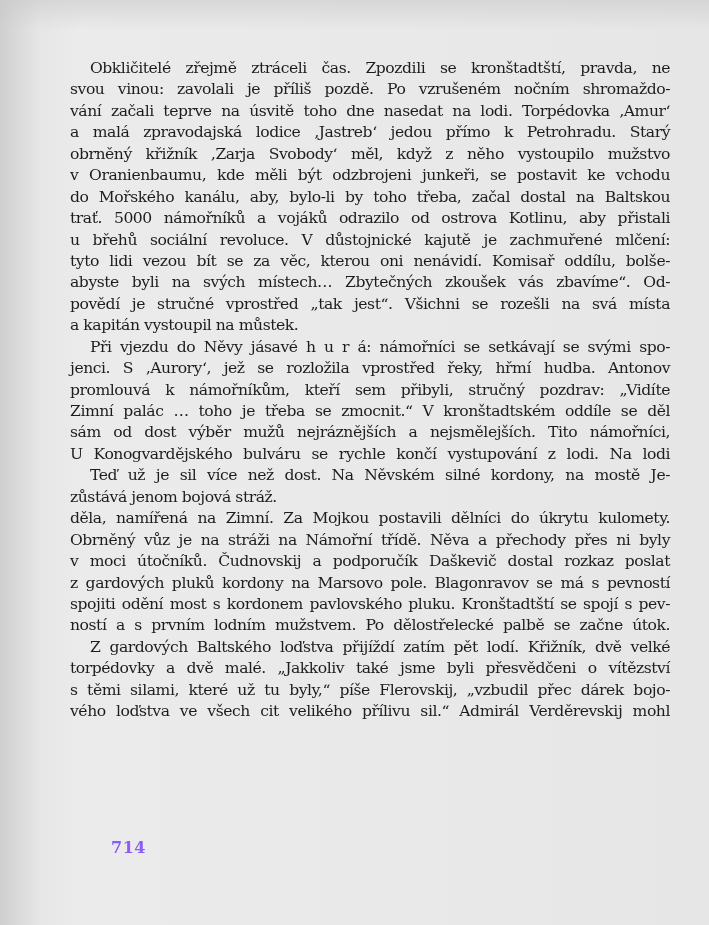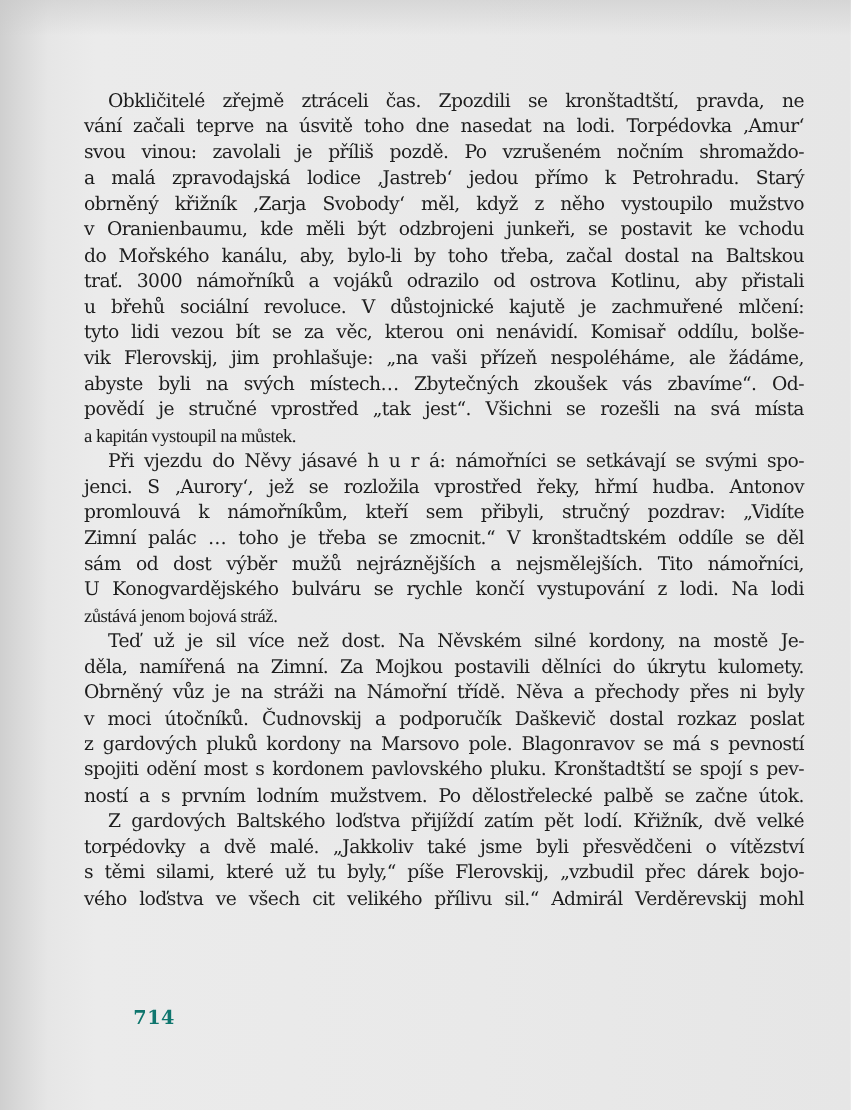--- a/index.html
+++ b/index.html
@@ -8,67 +8,66 @@
     background: linear-gradient(90deg, #cfcfcf 0px, #dadada 18px, #e6e6e6 40px, #ebebeb 80px, #e9e9e9 400px, #e6e6e6 709px);
     font-family: "DejaVu Serif", "Liberation Serif", serif;
     color:#1d1d1d;
   }
   .topshade {
     position:absolute; left:0; top:0; width:709px; height:30px;
     background: linear-gradient(180deg, rgba(200,200,200,0.55), rgba(233,233,233,0));
     pointer-events:none;
   }
   .text-block {
-    position:absolute; left:70px; top:58px; width:600px;margin-top:16px;
+    position:absolute; left:70px; top:58px; width:600px;
   }
   .line {
     display:block;
     height:21.45px; line-height:21.45px;
     font-size:15.6px;
     white-space:nowrap;
     text-align:justify;
     text-align-last:justify;
     letter-spacing:-0.45px;
   }
   .line.indent { padding-left:20px; }
-  .line.last { text-align-last:left;font-family:Liberation Serif, serif; }
+  .line.last { text-align-last:left; }
   .page-number {
     position:absolute; left:111px; top:838px;
     font-family: "DejaVu Serif", serif; font-weight:bold; font-size:16px;
-    letter-spacing:0.5px; color:#0f766e;
+    letter-spacing:0.5px; color:#8b5cf6;
   }
 </style>
 </head>
 <body>
 
 <div class="topshade"></div>
 
 <div class="text-block" id="text-block">
     <span class="line indent">Obkličitelé zřejmě ztráceli čas. Zpozdili se kronštadtští, pravda, ne</span>
+    <span class="line">svou vinou: zavolali je příliš pozdě. Po vzrušeném nočním shromaždo-</span>
     <span class="line">vání začali teprve na úsvitě toho dne nasedat na lodi. Torpédovka ‚Amur‘</span>
-    <span class="line">svou vinou: zavolali je příliš pozdě. Po vzrušeném nočním shromaždo-</span>
     <span class="line">a malá zpravodajská lodice ‚Jastreb‘ jedou přímo k Petrohradu. Starý</span>
     <span class="line">obrněný křižník ‚Zarja Svobody‘ měl, když z něho vystoupilo mužstvo</span>
     <span class="line">v Oranienbaumu, kde měli být odzbrojeni junkeři, se postavit ke vchodu</span>
     <span class="line">do Mořského kanálu, aby, bylo-li by toho třeba, začal dostal na Baltskou</span>
-    <span class="line">trať. 3000 námořníků a vojáků odrazilo od ostrova Kotlinu, aby přistali</span>
+    <span class="line">trať. 5000 námořníků a vojáků odrazilo od ostrova Kotlinu, aby přistali</span>
     <span class="line">u břehů sociální revoluce. V důstojnické kajutě je zachmuřené mlčení:</span>
     <span class="line">tyto lidi vezou bít se za věc, kterou oni nenávidí. Komisař oddílu, bolše-</span>
-    <span class="line">vik Flerovskij, jim prohlašuje: „na vaši přízeň nespoléháme, ale žádáme,</span>
     <span class="line">abyste byli na svých místech… Zbytečných zkoušek vás zbavíme“. Od-</span>
     <span class="line">povědí je stručné vprostřed „tak jest“. Všichni se rozešli na svá místa</span>
     <span class="line last">a kapitán vystoupil na můstek.</span>
     <span class="line indent">Při vjezdu do Něvy jásavé h u r á: námořníci se setkávají se svými spo-</span>
     <span class="line">jenci. S ‚Aurory‘, jež se rozložila vprostřed řeky, hřmí hudba. Antonov</span>
     <span class="line">promlouvá k námořníkům, kteří sem přibyli, stručný pozdrav: „Vidíte</span>
     <span class="line">Zimní palác … toho je třeba se zmocnit.“ V kronštadtském oddíle se děl</span>
     <span class="line">sám od dost výběr mužů nejráznějších a nejsmělejších. Tito námořníci,</span>
     <span class="line">U Konogvardějského bulváru se rychle končí vystupování z lodi. Na lodi</span>
+    <span class="line indent">Teď už je sil více než dost. Na Něvském silné kordony, na mostě Je-</span>
     <span class="line last">zůstává jenom bojová stráž.</span>
-    <span class="line indent">Teď už je sil více než dost. Na Něvském silné kordony, na mostě Je-</span>
     <span class="line">děla, namířená na Zimní. Za Mojkou postavili dělníci do úkrytu kulomety.</span>
     <span class="line">Obrněný vůz je na stráži na Námořní třídě. Něva a přechody přes ni byly</span>
     <span class="line">v moci útočníků. Čudnovskij a podporučík Daškevič dostal rozkaz poslat</span>
     <span class="line">z gardových pluků kordony na Marsovo pole. Blagonravov se má s pevností</span>
     <span class="line">spojiti odění most s kordonem pavlovského pluku. Kronštadtští se spojí s pev-</span>
     <span class="line">ností a s prvním lodním mužstvem. Po dělostřelecké palbě se začne útok.</span>
     <span class="line indent">Z gardových Baltského loďstva přijíždí zatím pět lodí. Křižník, dvě velké</span>
     <span class="line">torpédovky a dvě malé. „Jakkoliv také jsme byli přesvědčeni o vítězství</span>
     <span class="line">s těmi silami, které už tu byly,“ píše Flerovskij, „vzbudil přec dárek bojo-</span>
     <span class="line">vého loďstva ve všech cit velikého přílivu sil.“ Admirál Verděrevskij mohl</span>

